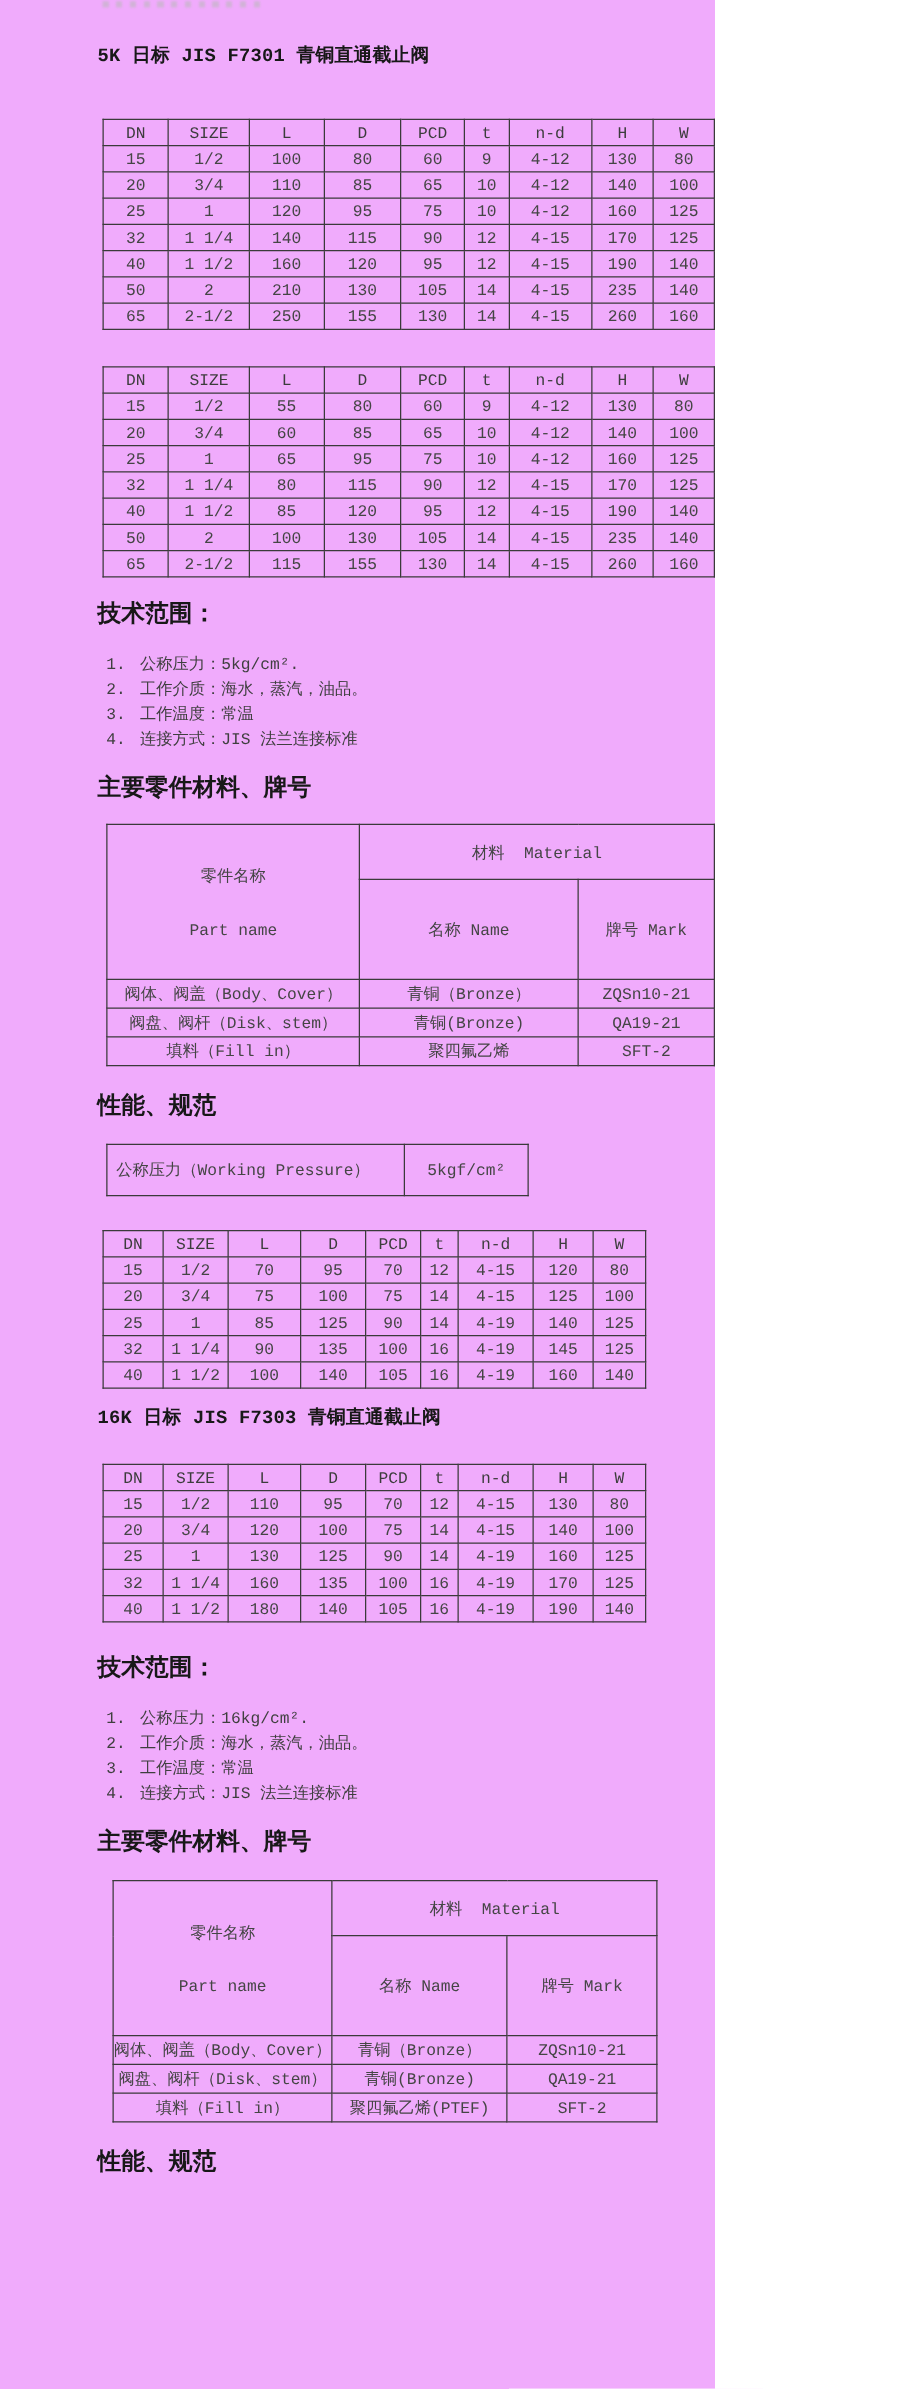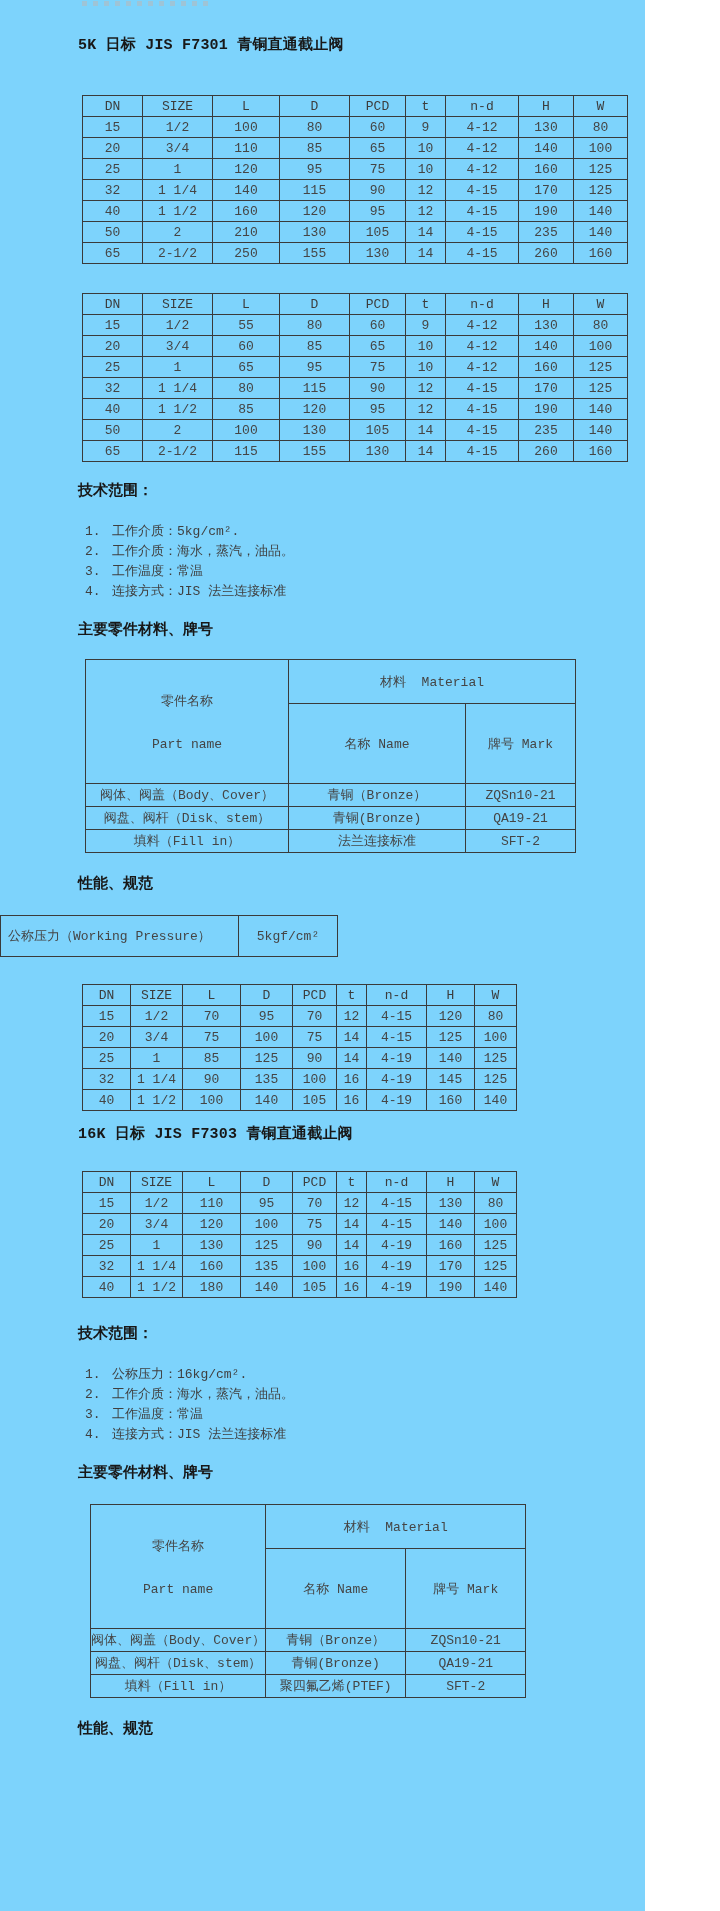--- a/index.html
+++ b/index.html
@@ -2,37 +2,37 @@
 <html><head>
 <meta charset="utf-8">
 <style>
   html,body{margin:0;padding:0;background:#ffffff;}
   body{
     width:720px;
     font-family:"Liberation Mono","DejaVu Sans Mono",monospace;
     color:#404040;
     -webkit-font-smoothing:antialiased;
   }
-  .page{position:relative;width:645px;min-height:1911px;background:#7dd3fc;overflow:hidden;}
+  .page{position:relative;width:572px;min-height:1911px;background:#f0abfc;overflow:hidden;}
 
   
   .remnant{
     position:absolute;top:1px;left:82px;width:128px;height:5px;
     background:repeating-linear-gradient(90deg,#b9b9b9 0 5px,transparent 5px 11px);
     filter:blur(0.7px);opacity:.55;
   }
 
   .doc-heading{
     margin:0 0 0 78px;
     font-size:15px;line-height:16px;font-weight:bold;color:#181818;
     letter-spacing:.2px;
   }
   .sec-title{
     margin:0 0 0 78px;
-    font-size:15px;line-height:16px;font-weight:bold;color:#181818;
+    font-size:19px;line-height:16px;font-weight:bold;color:#181818;
   }
 
   table{border-collapse:collapse;table-layout:fixed;}
   td,th{
     border:1px solid #3a3a3a;
     font-size:13px;font-weight:normal;
     text-align:center;vertical-align:middle;
     padding:0;overflow:hidden;white-space:pre;
     color:#454545;
   }
@@ -280,21 +280,21 @@
         </tr>
       </tbody>
   </table>
 
   <h4 class="sec-title" style="margin-top:22px;">技术范围：</h4>
 
   <table class="list" style="margin-top:21px;">
     <tbody>
         <tr>
           <td>1.</td>
-          <td>工作介质：5kg/cm².</td>
+          <td>公称压力：5kg/cm².</td>
         </tr>
         <tr>
           <td>2.</td>
           <td>工作介质：海水，蒸汽，油品。</td>
         </tr>
         <tr>
           <td>3.</td>
           <td>工作温度：常温</td>
         </tr>
         <tr>
@@ -333,29 +333,29 @@
           <td>青铜（Bronze）</td>
           <td>ZQSn10-21</td>
         </tr>
         <tr>
           <td>阀盘、阀杆（Disk、stem）</td>
           <td>青铜(Bronze)</td>
           <td>QA19-21</td>
         </tr>
         <tr>
           <td>填料（Fill in）</td>
-          <td>法兰连接标准</td>
+          <td>聚四氟乙烯</td>
           <td>SFT-2</td>
         </tr>
       </tbody>
   </table>
 
   <h4 class="sec-title" style="margin-top:24px;">性能、规范</h4>
 
-  <table class="perf" style="margin-top:22px;">
+  <table class="perf" style="margin-top:22px;margin-left:85px;">
     <colgroup>
         <col style="width:238px">
         <col style="width:99px">
       </colgroup>
     <tbody>
         <tr>
           <td>公称压力（Working Pressure）</td>
           <td>5kgf/cm²</td>
         </tr>
       </tbody>

